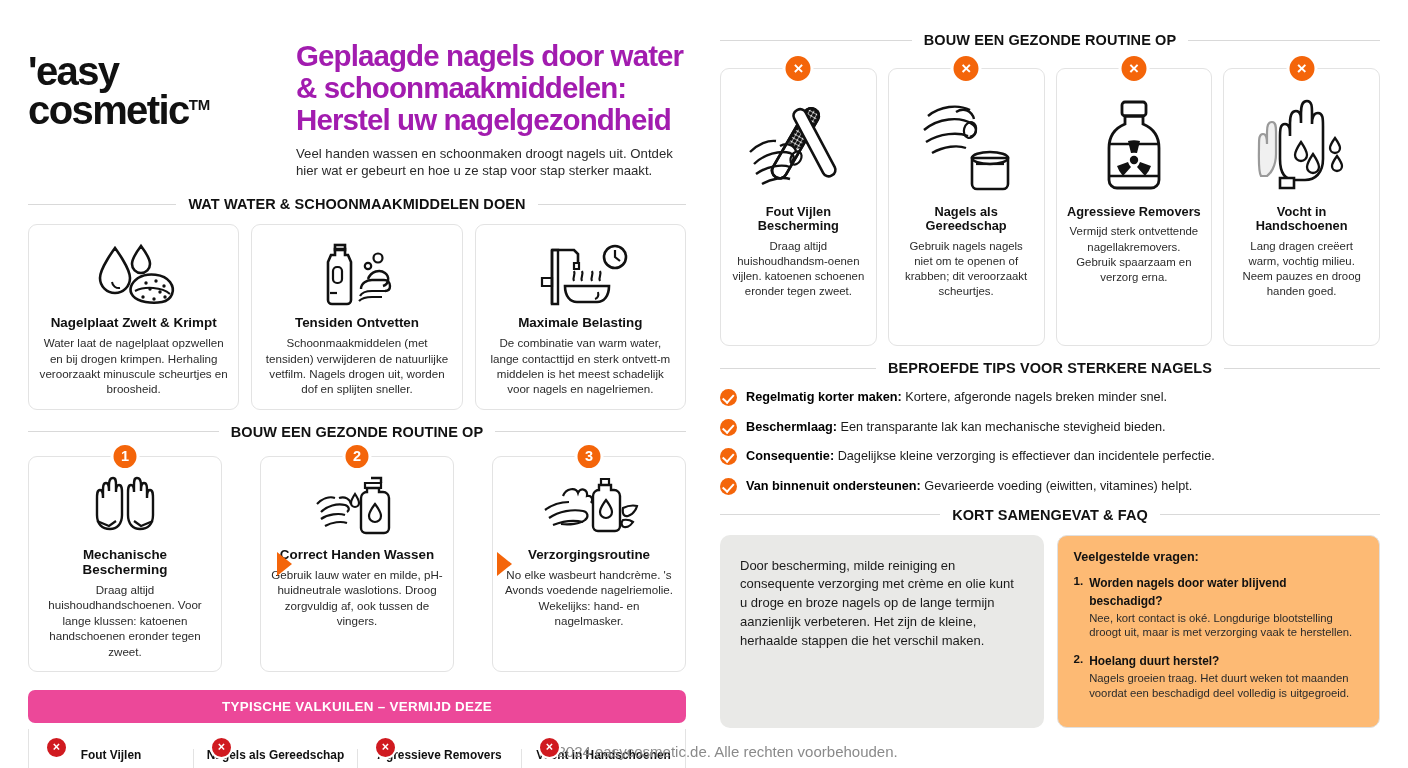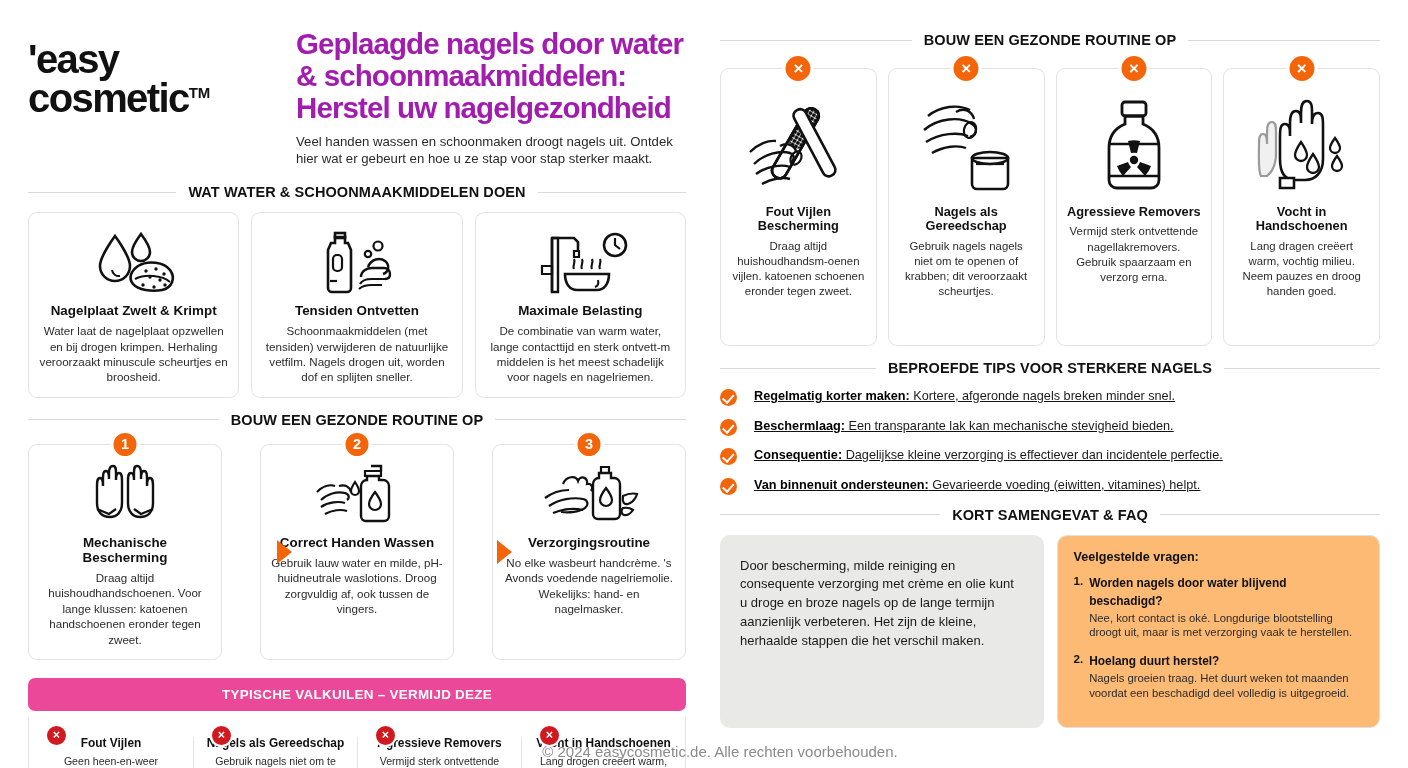--- a/index.html
+++ b/index.html
@@ -7,21 +7,21 @@
     width: 1408px; height: 768px;
     background: #ffffff;
     font-family: "Liberation Sans", sans-serif;
     color: #111111;
     overflow: hidden;
   }
   .page { position: relative; width: 1408px; height: 768px; padding: 0; }
 
   
   .columns { display: flex; width: 1408px; height: 740px; }
-  .col-left  { width: 706px; padding: 20px 20px 0 28px; }
+  .col-left  { width: 706px; padding: 32px 20px 0 28px; }
   .col-right { width: 702px; padding: 18px 28px 0 14px; }
 
   
   .header { display: flex; align-items: flex-start; gap: 18px; height: 150px; }
   .logo { width: 250px; padding-top: 20px; flex: none; }
   .logo-text { font-size: 40px; font-weight: 700; line-height: 0.97; letter-spacing: -1.6px; color: #111; }
   .logo-line2 { position: relative; display: inline-block; }
   .logo-tm { font-size: 15px; font-weight: 700; vertical-align: super; letter-spacing: 0; }
   .title-block { flex: 1; padding-top: 8px; }
   .main-title { font-size: 29.5px; font-weight: 700; line-height: 1.08; letter-spacing: -0.9px; color: #a21caf; }
@@ -108,21 +108,21 @@
     display: flex; align-items: center; justify-content: center;
     font-size: 17px; font-weight: 700; line-height: 1;
     border: 3px solid #fff; z-index: 3;
   }
   .acard .icon-wrap { height: 110px; }
   .acard .c-title { font-size: 12.8px; }
   .acard .c-body { font-size: 11.4px; }
 
   
   .tips { margin-top: 6px; }
-  .tip-row { display: flex; align-items: center; gap: 17px; margin-bottom: 11.5px; text-decoration: underline; }
+  .tip-row { display: flex; align-items: flex-end; gap: 9px; margin-bottom: 11.5px; }
   .check {
     width: 17px; height: 17px; border-radius: 50%; background: #F4650A;
     flex: none; margin-top: 1px; position: relative;
   }
   .check::after {
     content: ""; position: absolute; left: 5px; top: 3px;
     width: 4.5px; height: 8.5px; border: solid #fff;
     border-width: 0 2px 2px 0; transform: rotate(42deg);
   }
   .tip-text { font-size: 12.7px; line-height: 1.25; color: #1b1b1b; }

